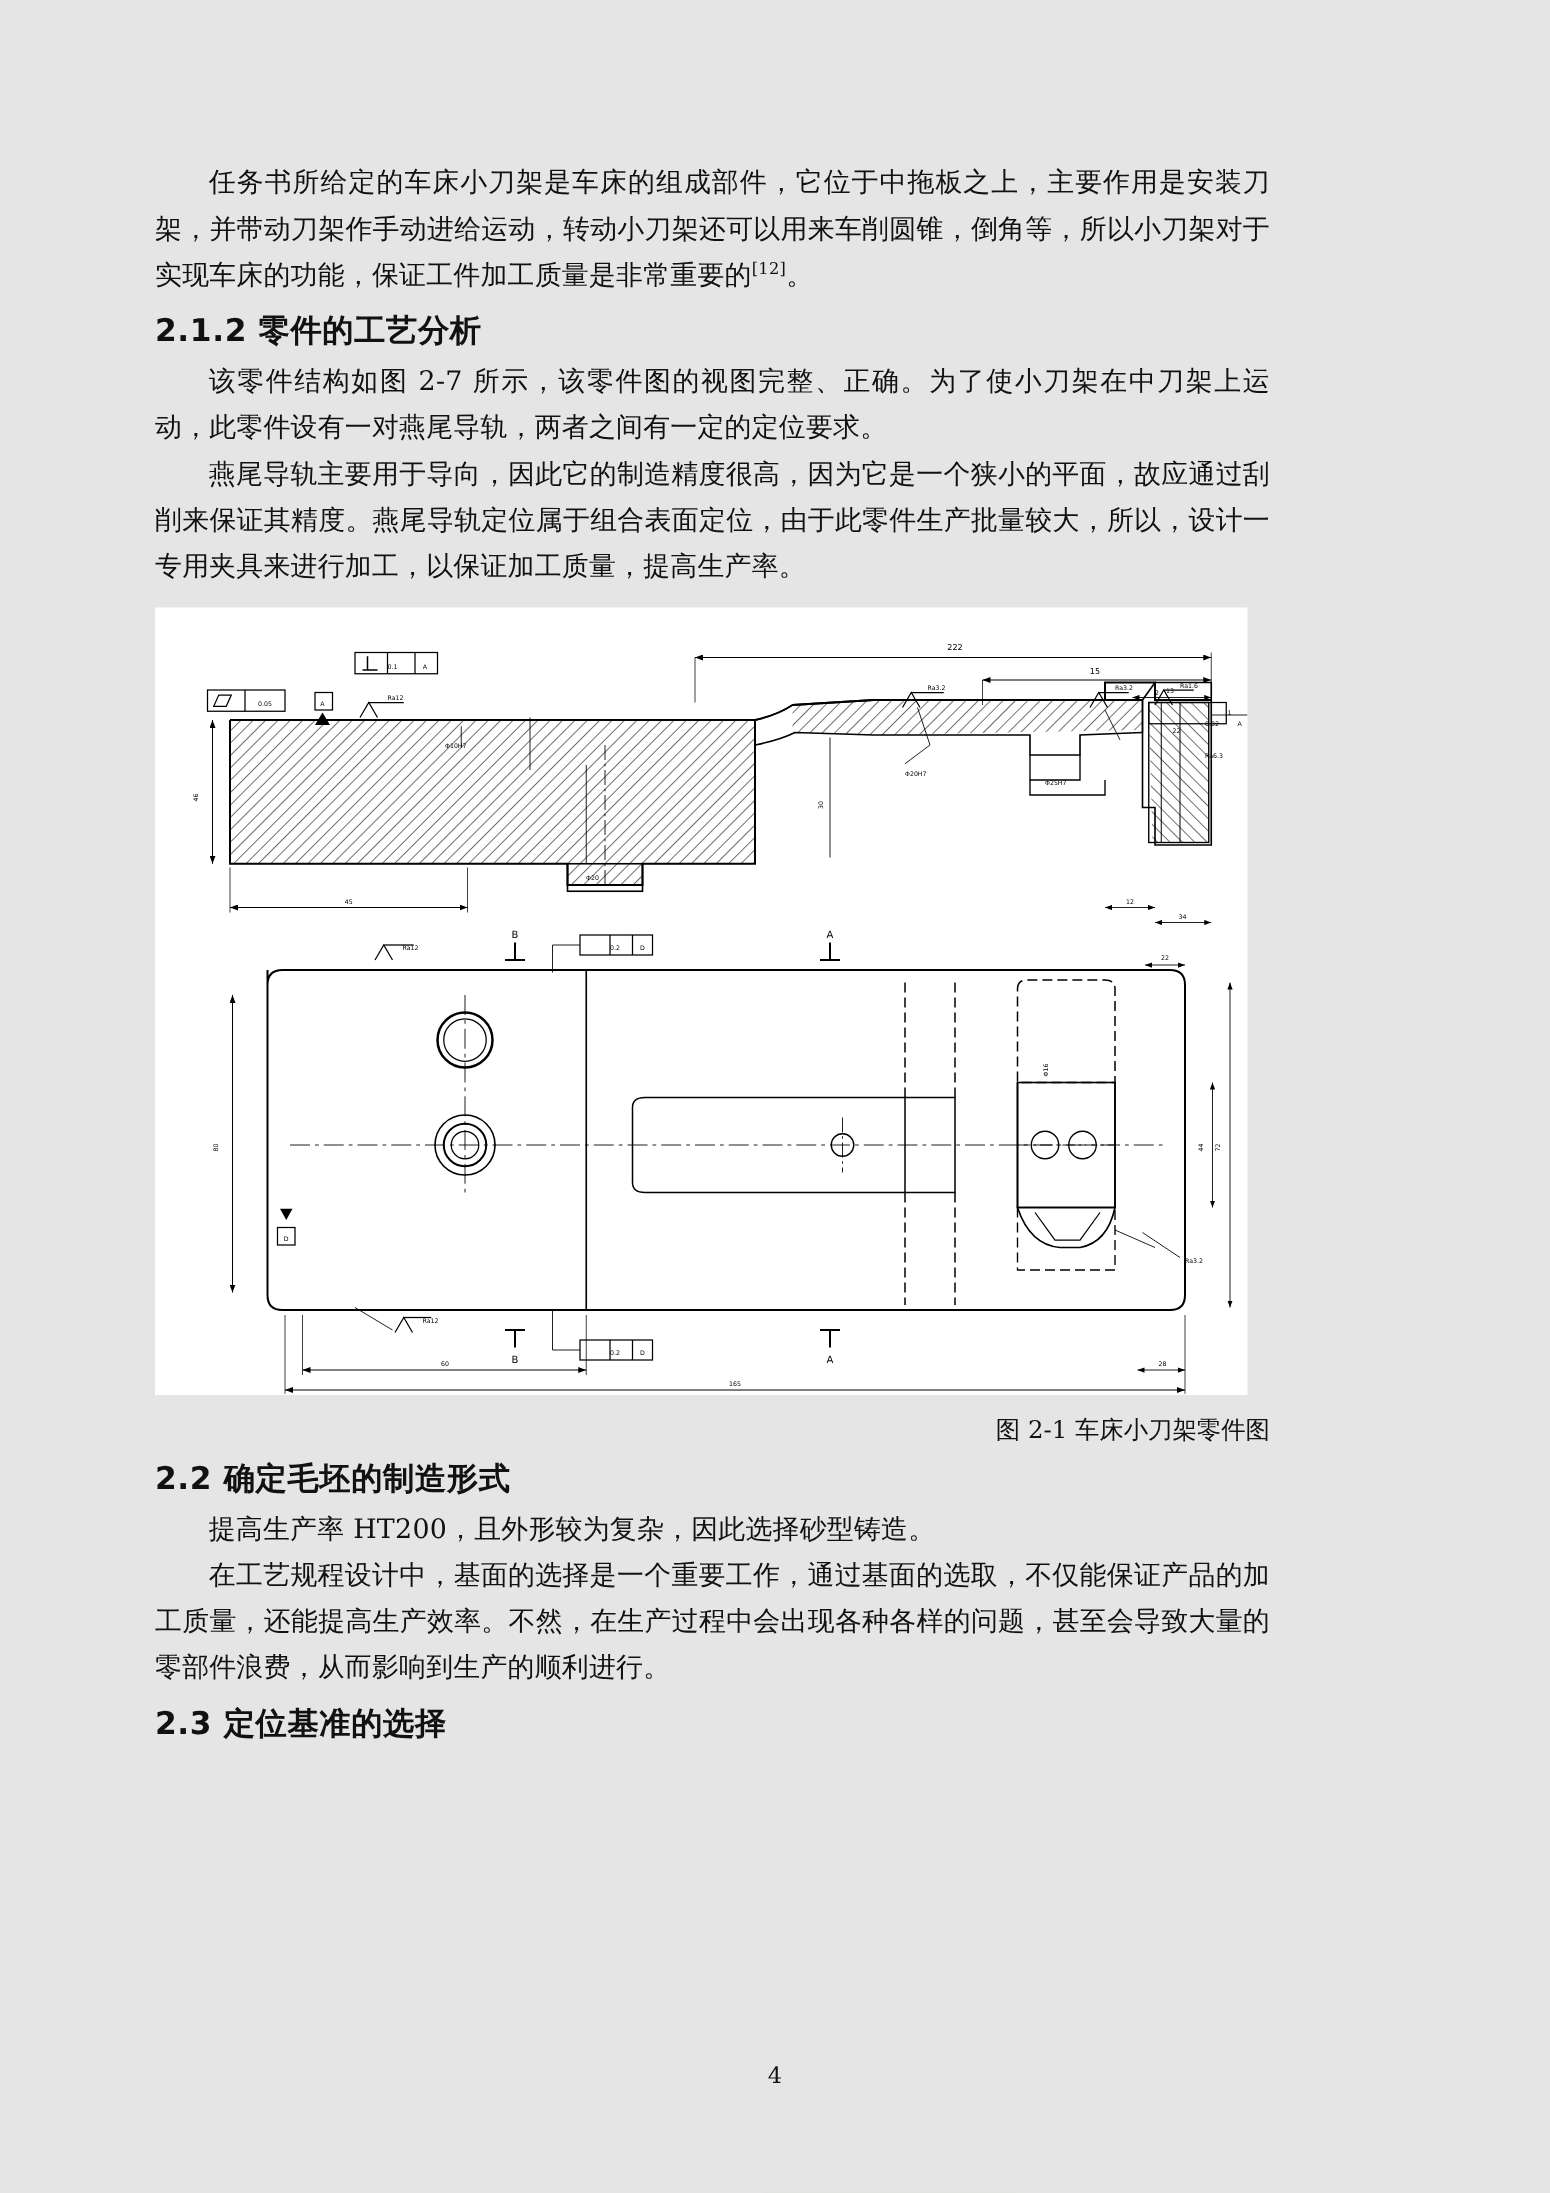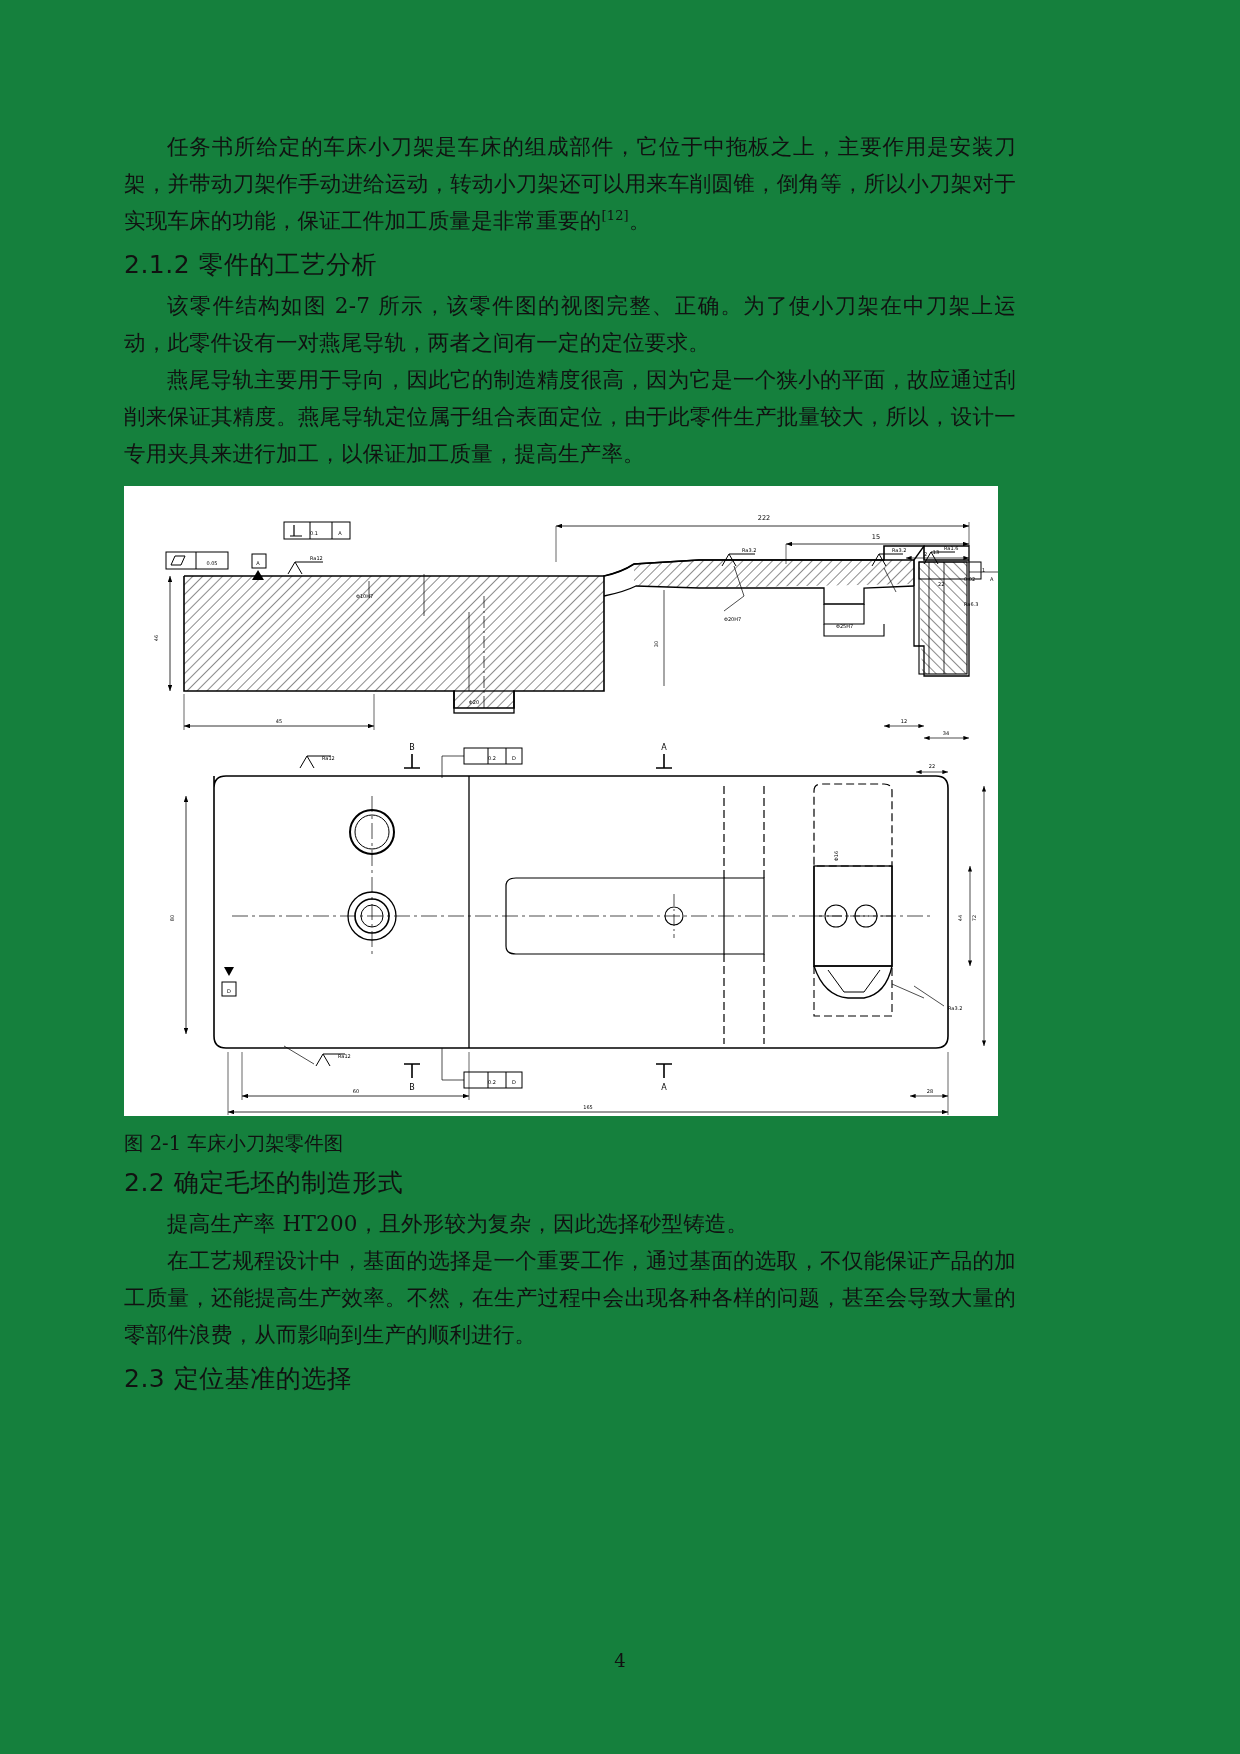--- a/index.html
+++ b/index.html
@@ -13,21 +13,21 @@
     font-family: "DejaVu Serif", "Liberation Serif", serif;
     color: #111;
     position: relative;
     overflow: hidden;
   }
   .page {
     position: absolute;
     left: 0; top: 0;
     width: 1240px;
     height: 1754px;
-    background: #15803d;
+    background: #e5e5e5;
     box-sizing: border-box;
     padding: 16px;
   }
   .content {
     position: absolute;
     left: 124px;
     top: 128px;
     width: 892px;
   }
   p.body-text {
@@ -37,41 +37,41 @@
     text-align: justify;
     text-justify: inter-ideograph;
     text-indent: 2em;
     font-family: "DejaVu Serif", "Liberation Serif", serif;
     letter-spacing: 0.2px;
   }
   h2.section-head {
     margin: 6px 0 2px 0;
     font-size: 25px;
     line-height: 40px;
-    font-weight: normal;
+    font-weight: bold;
     font-family: "DejaVu Sans", "Liberation Sans", sans-serif;
     letter-spacing: 0.5px;
   }
   sup.ref {
     font-size: 13px;
     vertical-align: super;
     line-height: 0;
   }
   .figure-box {
     margin: 14px 16px 0 0;
     background: #ffffff;
     width: 874px;
     height: 630px;
     position: relative;
     overflow: hidden;
   }
   .figure-box svg { display: block; }
   .figure-caption {
     margin: 14px 0 0 0;
-    text-align: left;
+    text-align: right;
     font-size: 19.5px;
     font-family: "DejaVu Serif", "Liberation Serif", serif;
   }
   .page-number {
     position: absolute;
     left: 0;
     top: 1650px;
     width: 1240px;
     text-align: center;
     font-size: 18px;

